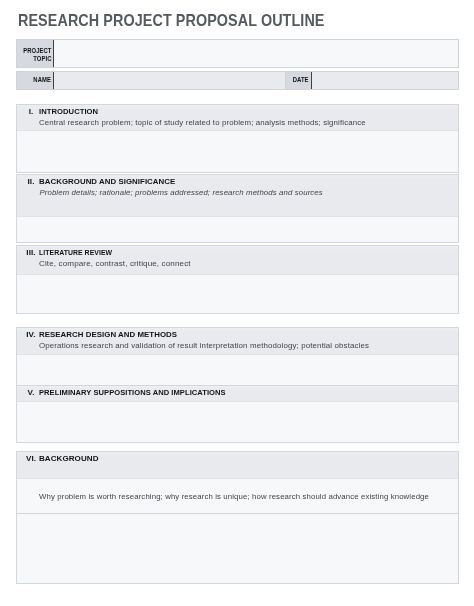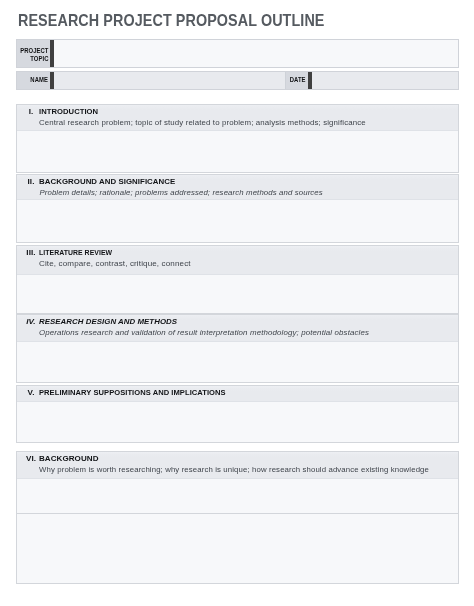--- a/index.html
+++ b/index.html
@@ -11,21 +11,21 @@
   
   .doc-title{position:absolute;left:18px;top:10.5px;white-space:nowrap;font-weight:bold;
     color:#555a60;font-size:16.5px;letter-spacing:.1px;transform:scaleX(0.87);transform-origin:left top;}
 
   
   .info-row{position:absolute;left:16px;display:flex;box-sizing:border-box;
     border:1px solid #d0d3d9;width:442.5px;}
   .info-row.r-topic{top:39px;height:29px;}
   .info-row.r-name {top:70.5px;height:19px;}
   .cell-label{background:#d6d9df;display:flex;align-items:center;justify-content:flex-end;
-    box-sizing:border-box;border-right:4px solid #404040;padding-right:2px;width:37.4px;}
+    box-sizing:border-box;border-right:1px solid #404040;padding-right:2px;width:37.4px;}
   .cell-label.c-date{width:26px;padding-right:2.5px;}
   .cell-label > span{display:block;text-align:right;font-size:8px;font-weight:bold;
     color:#111214;letter-spacing:.1px;line-height:8.2px;white-space:pre;position:relative;
     transform:scaleX(0.735);transform-origin:right center;}
   .cell-label.c-topic > span{top:1.5px;}
   .cell-label.c-name  > span{top:.5px;}
   .cell-label.c-date  > span{top:.5px;}
   .cell-input{background:#f7f8fa;flex:1;box-sizing:border-box;}
   .cell-input.tint{background:#e8eaee;}
   .cell-input.c-name-field{flex:0 0 231.6px;border-right:1px solid #ced2d8;}
@@ -74,38 +74,38 @@
   <div class="sec" style="top: 103.5px; height: 69px;">
     <div class="sec-head" style="height: 26.5px;">
       <div class="sec-num">I.</div>
       <div class="sec-name" style="transform: scaleX(0.9448);">INTRODUCTION</div>
       <div class="sec-desc" style="transform: scaleX(1.009);">Central research problem; topic of study related to problem; analysis methods; significance</div>
     </div>
     <div class="sec-body" style="height: 40.5px;"></div>
   </div>
 
   <div class="sec" style="top: 174px; height: 69px;">
-    <div class="sec-head" style="height: 25px;">
+    <div class="sec-head" style="height: 42px;">
       <div class="sec-num">II.</div>
       <div class="sec-name" style="transform: scaleX(0.9704);">BACKGROUND AND SIGNIFICANCE</div>
       <div class="sec-desc" style="transform: scaleX(1); font-style: italic;">Problem details; rationale; problems addressed; research methods and sources</div>
     </div>
     <div class="sec-body" style="height: 40.5px;"></div>
   </div>
 
   <div class="sec" style="top: 244.5px; height: 69px;">
     <div class="sec-head" style="height: 29px;">
       <div class="sec-num">III.</div>
       <div class="sec-name" style="transform: scaleX(0.8533);">LITERATURE REVIEW</div>
       <div class="sec-desc" style="transform: scaleX(1.0336);">Cite, compare, contrast, critique, connect</div>
     </div>
     <div class="sec-body" style="height: 40.5px;"></div>
   </div>
 
-  <div class="sec" style="top: 314px; height: 69px; font-style: italic;">
+  <div class="sec" style="top: 327px; height: 69px;">
     <div class="sec-head" style="height: 26.5px;">
       <div class="sec-num">IV.</div>
       <div class="sec-name" style="transform: scaleX(0.9705);">RESEARCH DESIGN AND METHODS</div>
       <div class="sec-desc" style="transform: scaleX(1.0148);">Operations research and validation of result interpretation methodology; potential obstacles</div>
     </div>
     <div class="sec-body" style="height: 40.5px;"></div>
   </div>
 
   <div class="sec" style="top: 384.5px; height: 58px;">
     <div class="sec-head" style="height: 16px;">
@@ -113,21 +113,21 @@
       <div class="sec-name" style="transform: scaleX(0.9357);">PRELIMINARY SUPPOSITIONS AND IMPLICATIONS</div>
 
     </div>
     <div class="sec-body" style="height: 40px;"></div>
   </div>
 
   <div class="sec" style="top: 451px; height: 68.5px;">
     <div class="sec-head" style="height: 26.5px;">
       <div class="sec-num">VI.</div>
       <div class="sec-name" style="transform: scaleX(0.9943);">BACKGROUND</div>
-      <div class="sec-desc" style="transform: scaleX(0.999);">Why problem is worth researching; why research is unique; how research should advance existing knowledge</div>
+      <div class="sec-desc" style="transform: scaleX(0.999); margin-top: 27px;">Why problem is worth researching; why research is unique; how research should advance existing knowledge</div>
     </div>
     <div class="sec-body" style="height: 40px;"></div>
   </div>
 
   <div class="sec" style="top: 513px; height: 71px;">
     <div class="sec-body" style="height: 42px;"></div>
   </div>
 </div>
 
 </div>

